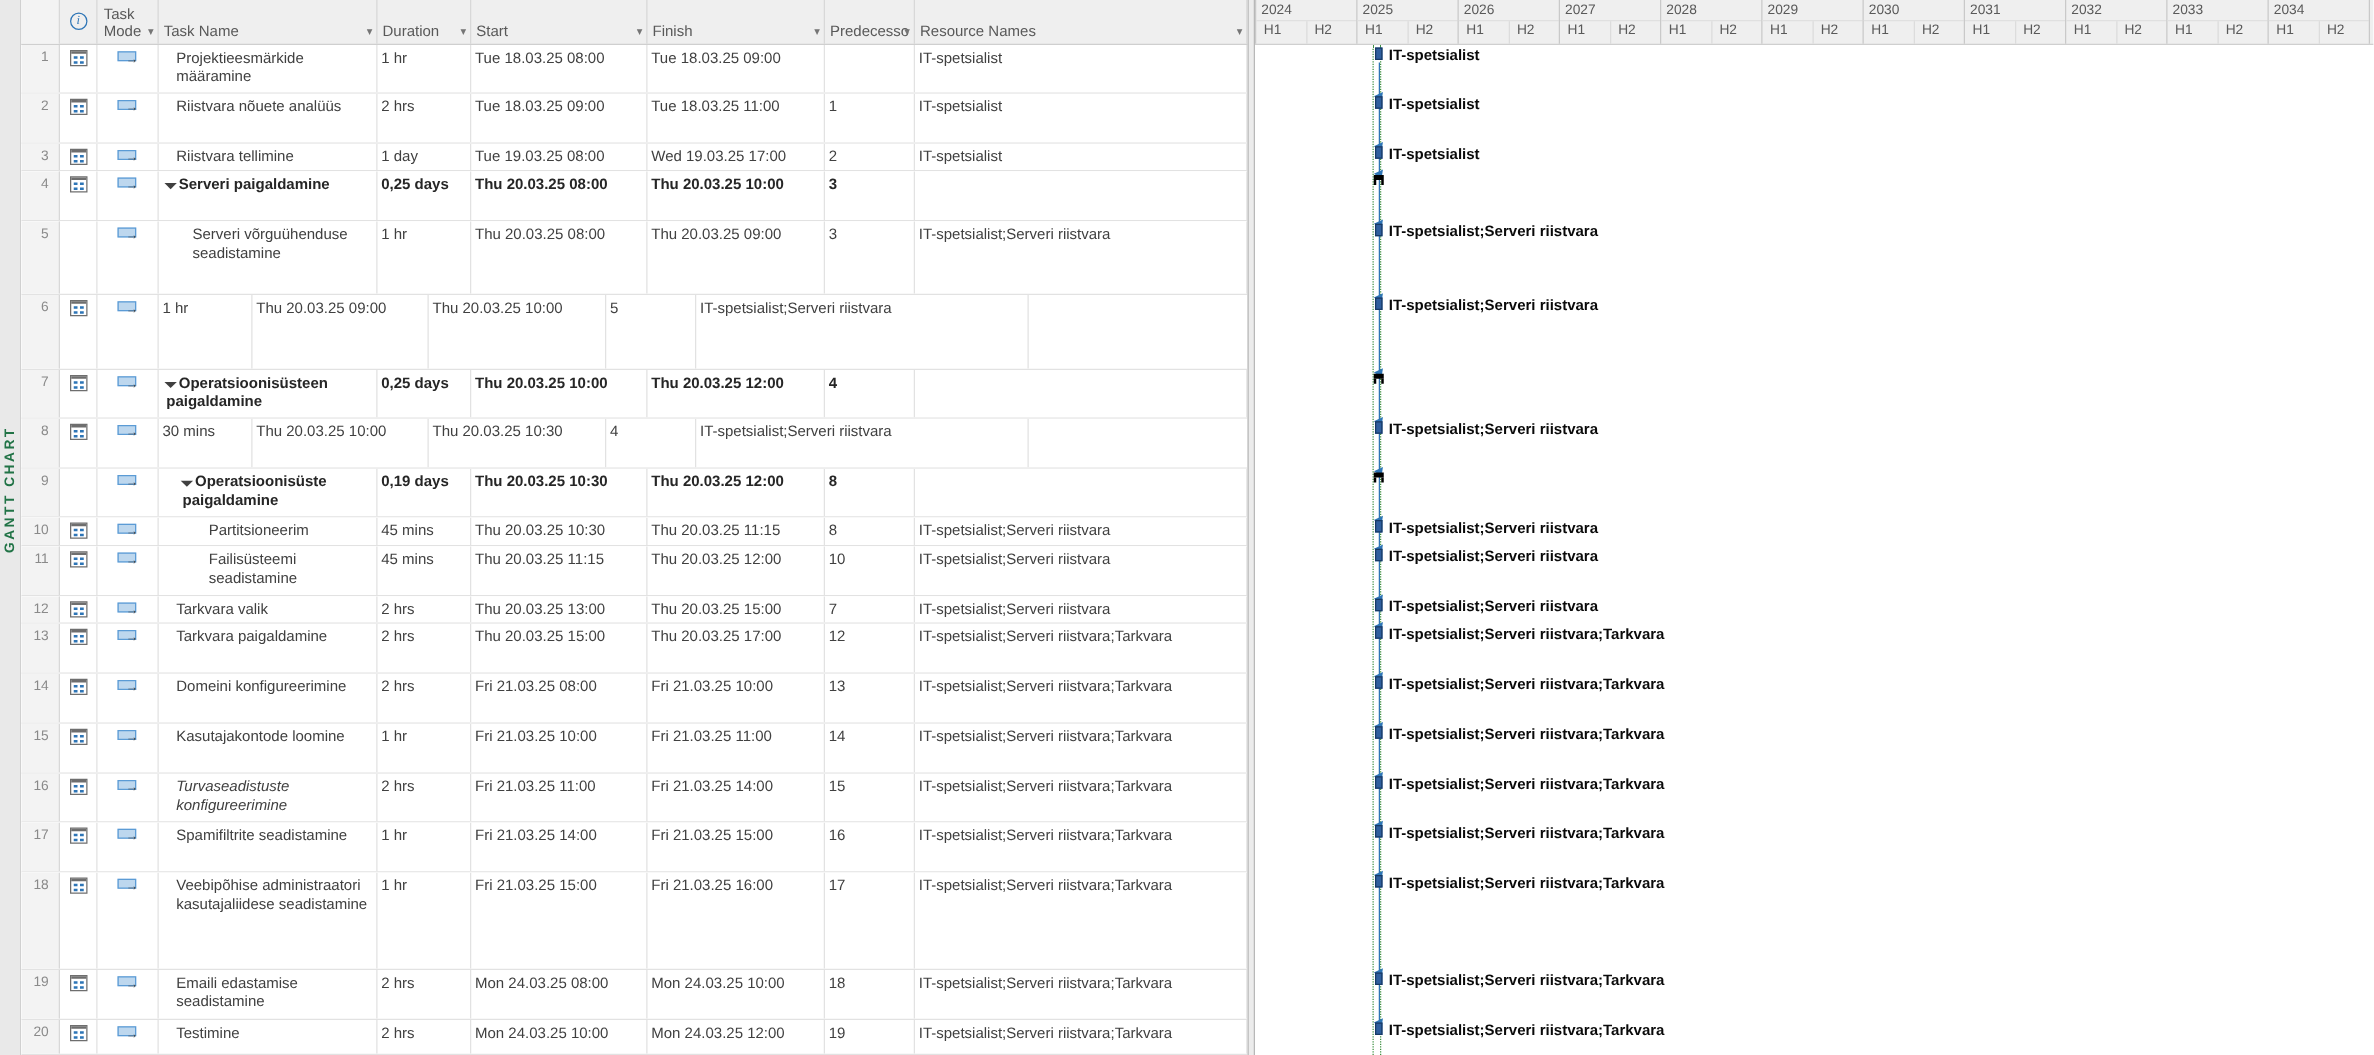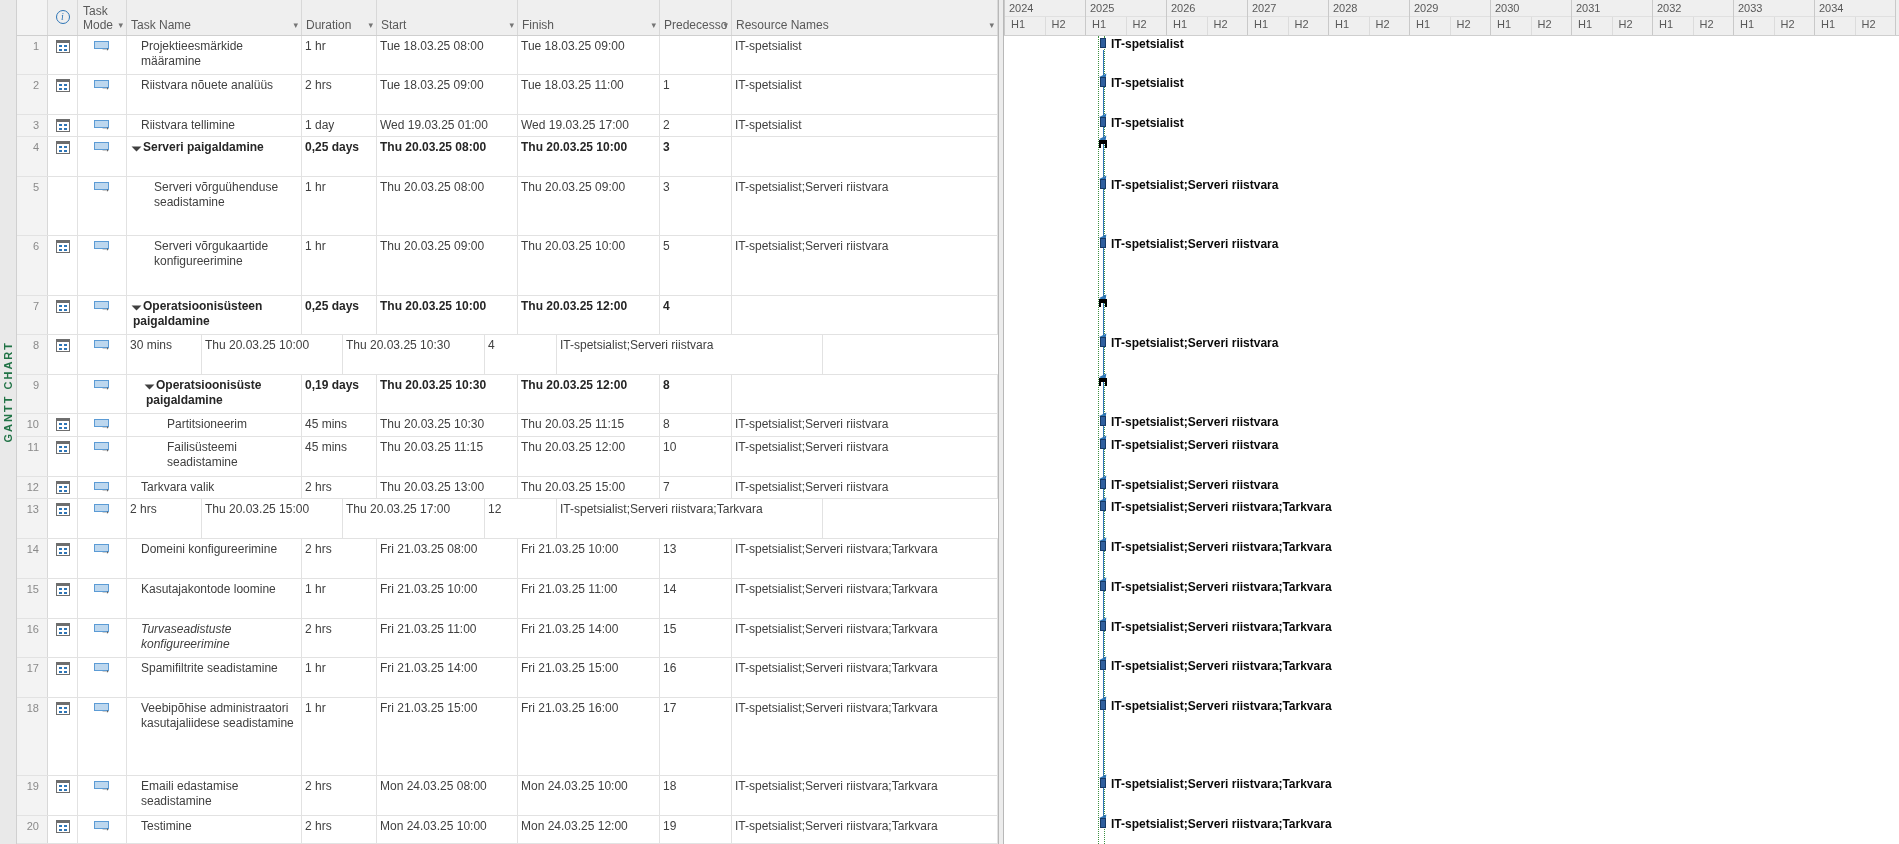--- a/index.html
+++ b/index.html
@@ -178,21 +178,21 @@
             </span>
           </div>
           <div class="td c-mode">
             <span class="mode-ic">
               <b></b>
               <s>→</s>
             </span>
           </div>
           <div class="td c-name" style="padding-left: 14px;"><span>Riistvara tellimine</span></div>
           <div class="td c-dur">1 day</div>
-          <div class="td c-start">Wed 19.03.25 01:00</div>
+          <div class="td c-start">Tue 19.03.25 08:00</div>
           <div class="td c-fin">Wed 19.03.25 17:00</div>
           <div class="td c-pred">2</div>
           <div class="td c-res">IT-spetsialist</div>
         </div>
         <div class="tr bold" style="height: 40px;">
           <div class="td c-num">4</div>
           <div class="td c-info">
             <span class="cal">
               <i></i>
             </span>
@@ -232,21 +232,20 @@
             <span class="cal">
               <i></i>
             </span>
           </div>
           <div class="td c-mode">
             <span class="mode-ic">
               <b></b>
               <s>→</s>
             </span>
           </div>
-          <div class="td c-name" style="padding-left: 27px;"><span>Serveri võrgukaartide konfigureerimine</span></div>
           <div class="td c-dur">1 hr</div>
           <div class="td c-start">Thu 20.03.25 09:00</div>
           <div class="td c-fin">Thu 20.03.25 10:00</div>
           <div class="td c-pred">5</div>
           <div class="td c-res">IT-spetsialist;Serveri riistvara</div>
         </div>
         <div class="tr bold" style="height: 39px;">
           <div class="td c-num">7</div>
           <div class="td c-info">
             <span class="cal">
@@ -367,20 +366,21 @@
             <span class="cal">
               <i></i>
             </span>
           </div>
           <div class="td c-mode">
             <span class="mode-ic">
               <b></b>
               <s>→</s>
             </span>
           </div>
+          <div class="td c-name" style="padding-left: 14px;"><span>Tarkvara paigaldamine</span></div>
           <div class="td c-dur">2 hrs</div>
           <div class="td c-start">Thu 20.03.25 15:00</div>
           <div class="td c-fin">Thu 20.03.25 17:00</div>
           <div class="td c-pred">12</div>
           <div class="td c-res">IT-spetsialist;Serveri riistvara;Tarkvara</div>
         </div>
         <div class="tr" style="height: 40px;">
           <div class="td c-num">14</div>
           <div class="td c-info">
             <span class="cal">

